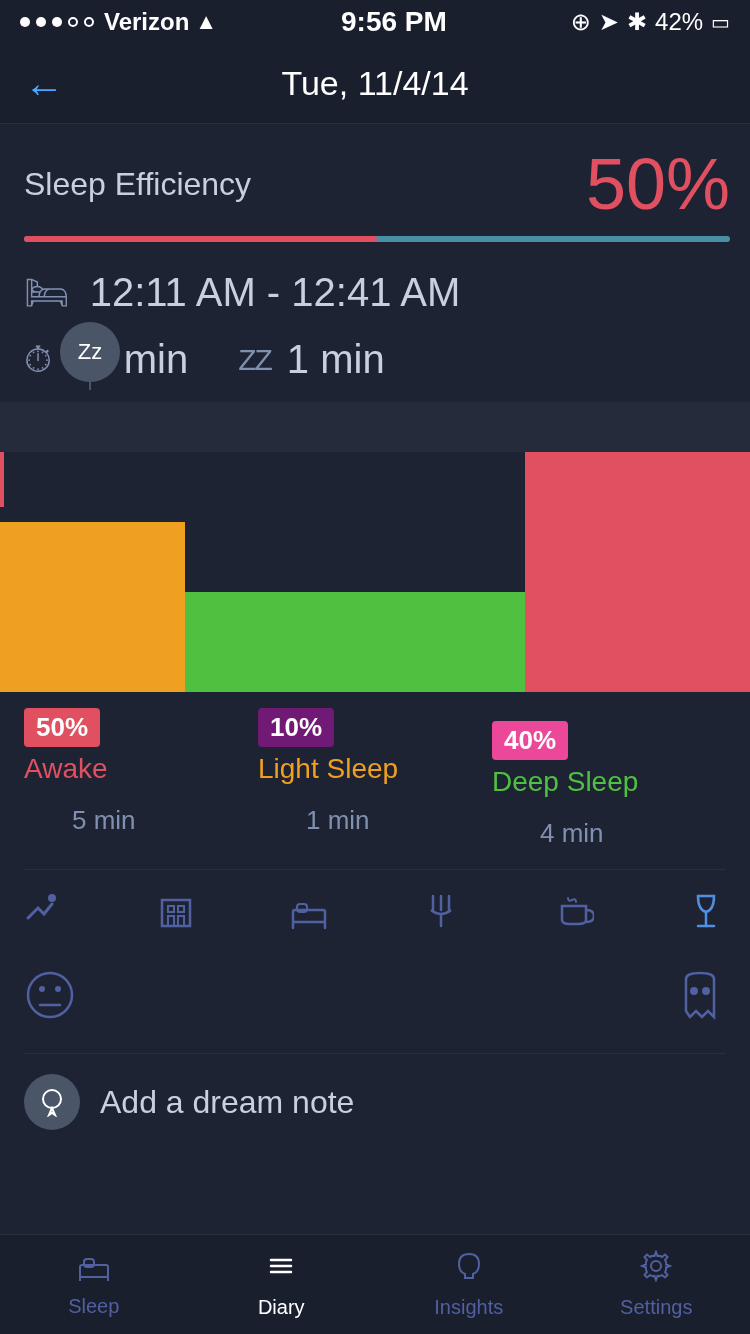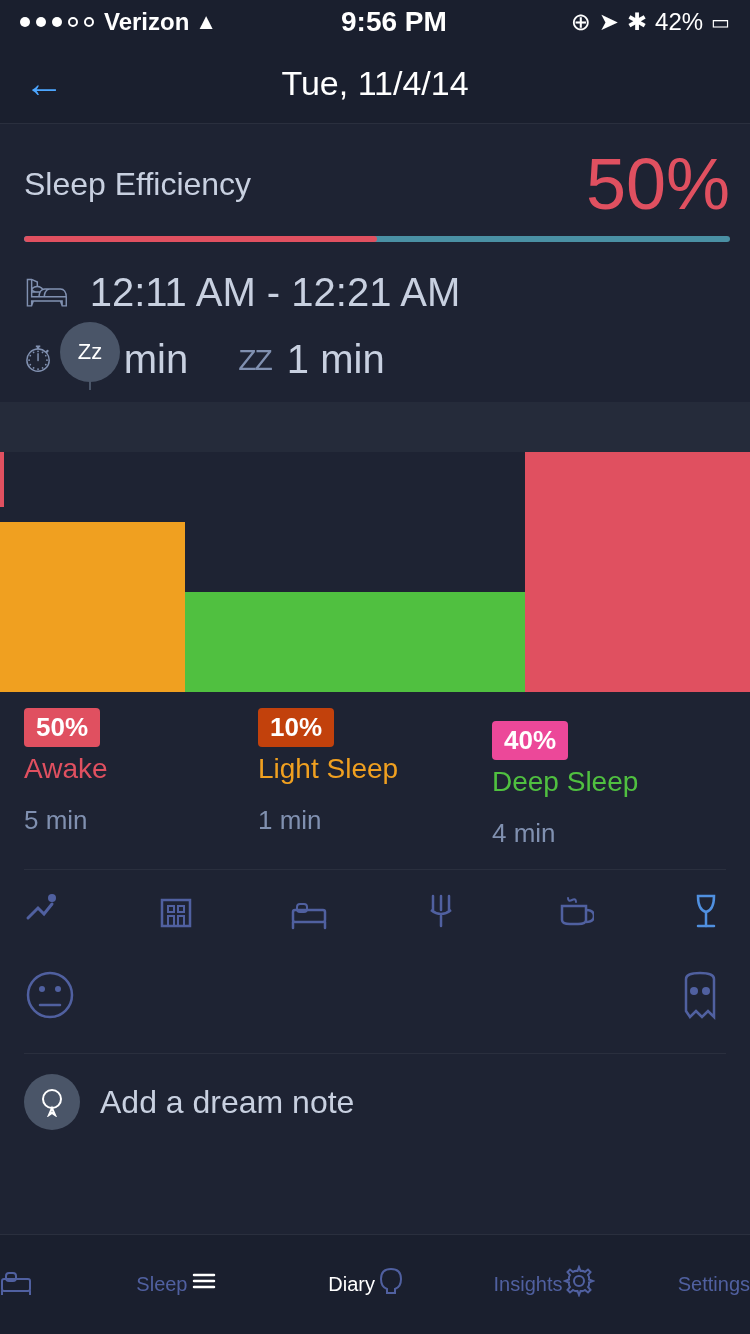--- a/index.html
+++ b/index.html
@@ -219,30 +219,31 @@
     }
     .legend-badge {
       display: inline-block;
       padding: 4px 12px;
       border-radius: 4px;
       font-size: 26px;
       font-weight: 600;
       margin-bottom: 6px;
     }
     .badge-red { background: #e05060; color: white; }
-    .badge-orange { background: #c2410c; color: white; }
+    .badge-orange { background: #701a75; color: white; }
     .badge-green { background: #ec4899; color: white; margin-top: 13px; }
 
     .legend-name {
       font-size: 28px;
       margin-bottom: 20px;
     }
     .legend-time {
       font-size: 26px;
       color: #8090b0;
+      margin-left: 48px;
     }
     .color-red { color: #e05060; }
     .color-orange { color: #f0a020; }
     .color-green { color: #50c040; }
 
     
     .activity-section {
       padding: 20px 24px;
       display: flex;
       justify-content: space-between;
@@ -300,22 +301,23 @@
       width: 750px;
       height: 100px;
       background: #1a1f2e;
       border-top: 1px solid #2a2f3e;
       display: flex;
       align-items: center;
     }
     .tab-item {
       flex: 1;
       display: flex;
-      align-items: center;
-      justify-content: space-between;
+      flex-direction: column;
+      align-items: center;
+      justify-content: flex-end;
       gap: 6px;
       cursor: pointer;
       color: #5060a0;
     }
     .tab-item.active { color: #ffffff; }
     .tab-icon { font-size: 32px; }
     .tab-label { font-size: 20px; }
 
     
     .divider {
@@ -358,21 +360,21 @@
     <span class="sleep-efficiency-label">Sleep Efficiency</span>
     <span class="sleep-efficiency-value">50%</span>
   </div>
 
   <div class="progress-bar-container">
     <div class="progress-bar-fill" style="width:50%;"></div>
   </div>
 
   <div class="sleep-time-row">
     <span class="bed-icon">🛏</span>
-    <span class="sleep-time-text">12:11 AM - 12:21 AM</span>
+    <span class="sleep-time-text">12:11 AM - 12:41 AM</span>
   </div>
 
   <div class="stats-row">
     <div class="stat-item">
       <span class="stat-icon">⏱</span>
       <span class="stat-value">10 min</span>
     </div>
     <div class="stat-item">
       <span class="stat-icon" style="font-size:30px;letter-spacing:-2px;">ZZ</span>
       <span class="stat-value">1 min</span>

